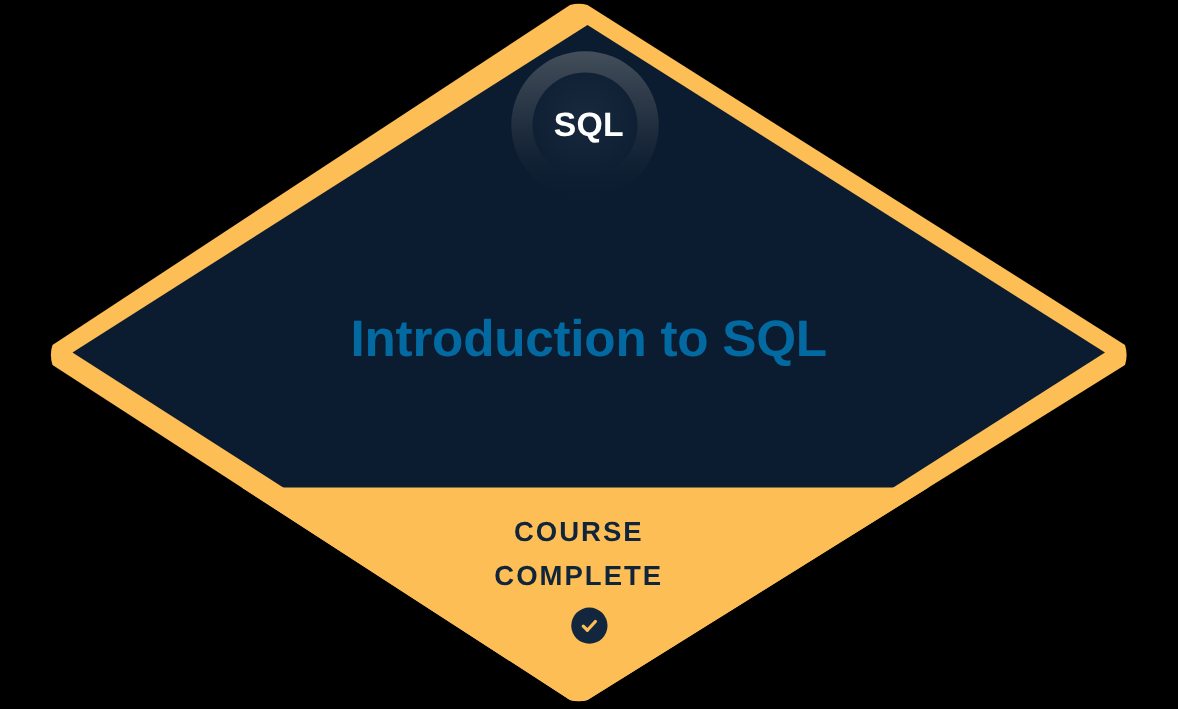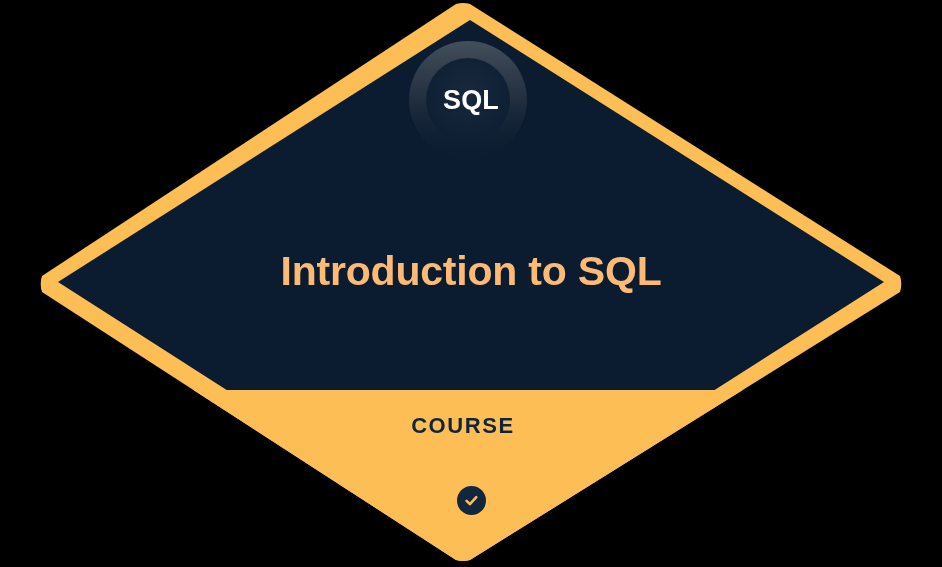--- a/index.html
+++ b/index.html
@@ -51,21 +51,21 @@
     letter-spacing: 0.2px;
     line-height: 36px;
   }
 
   #course-title {
     left: 0;
     right: 0;
     top: 246px;
     font-size: 41px;
     font-weight: 700;
-    color: #fdba74;
+    color: #0369a1;
     letter-spacing: -0.2px;
     line-height: 50px;
   }
 
   #status-block {
     left: 0;
     right: 16px;
     top: 408px;
     color: #10243a;
     font-size: 22px;
@@ -150,20 +150,21 @@
       <circle cx="468" cy="100" r="42" fill="url(#chip-inner-gradient)"></circle>
     </g>
   </svg>
 
   <div class="overlay-text" id="sql-chip-label">SQL</div>
 
   <div class="overlay-text" id="course-title">Introduction to SQL</div>
 
   <div class="overlay-text" id="status-block">
     <span class="status-line">COURSE</span>
+    <span class="status-line">COMPLETE</span>
   </div>
 
   <div id="completion-check">
     <span>
       <svg width="17" height="17" viewBox="0 0 17 17">
         <path d="M 3.6 8.9 L 6.9 12.2 L 13.3 5.2" fill="none" stroke="#FDBE55" stroke-width="2.6" stroke-linecap="round" stroke-linejoin="round"></path>
       </svg>
     </span>
   </div>
 

